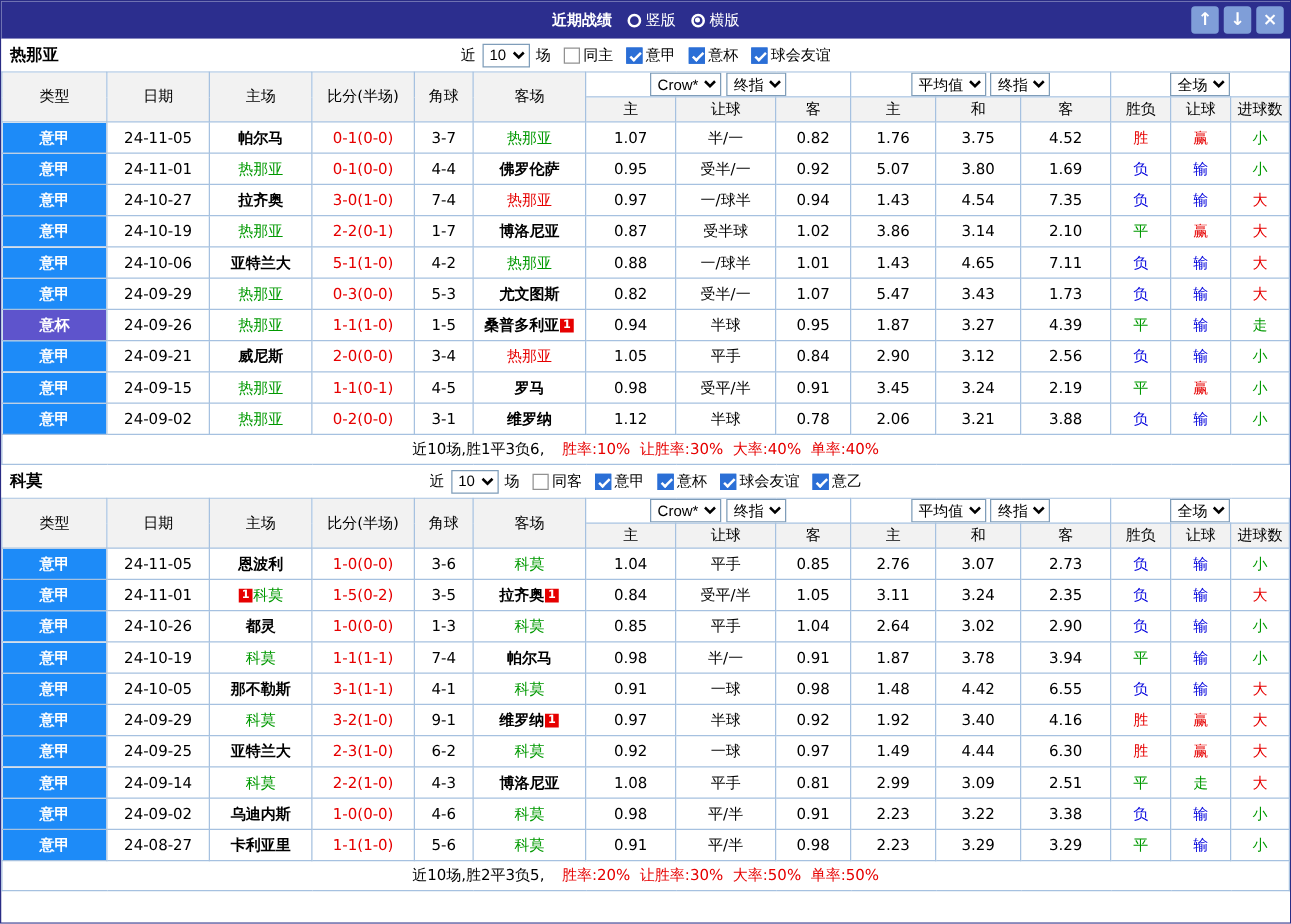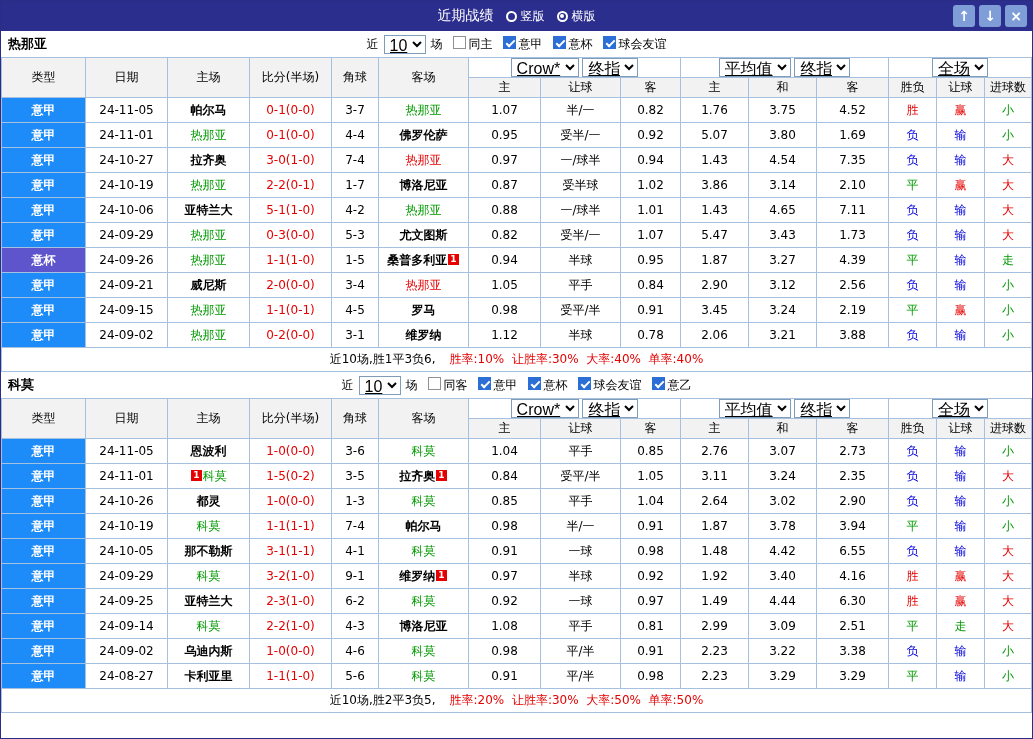--- a/index.html
+++ b/index.html
@@ -23,21 +23,21 @@
     background: #2c2e8e;
     position: relative;
     display: flex;
     align-items: center;
   }
   .tb-center {
     position: absolute; left:0; right:0;
     display:flex; justify-content:center; align-items:center; gap:12px;
     color:#fff;
   }
-  .tb-title { font-weight: normal; font-size: 14px; }
+  .tb-title { font-weight: bold; font-size: 12px; }
   .radio { display:inline-flex; align-items:center; gap:4px; font-size:12px; color:#fff; cursor:pointer;justify-content:flex-end; }
   .radio-circle {
     width:11px; height:11px; border:2px solid #fff; border-radius:50%;
     display:inline-block; position:relative; background:transparent;
   }
   .radio-circle.selected::after {
     content:""; position:absolute; left:1.5px; top:1.5px;
     width:4px; height:4px; border-radius:50%; background:#fff;
   }
   .tb-buttons { position:absolute; right:5px; display:flex; gap:4px; }
@@ -46,23 +46,23 @@
     display:flex; align-items:center; justify-content:center;
     font-weight:bold; font-size:14px; border-radius:3px; cursor:pointer;
   }
   
   .filter-row {
     height: 26px;
     display:flex; align-items:center; justify-content:center; gap:5px;
     position:relative; background:#fff;
   }
   .team-label { position:absolute; left:7px; font-weight:bold; font-size:13px; }
-  select { font-size:16px; height:19px; padding:0 1px; border:1px solid #7f9db9; background:#fff;text-decoration:underline; }
+  select { font-size:12px; height:19px; padding:0 1px; border:1px solid #7f9db9; background:#fff; }
   .chk-group { display:inline-flex; gap:10px; margin-left:5px; }
-  .chk { display:inline-flex; gap:3px; cursor:pointer; }
+  .chk { display:inline-flex; align-items:center; gap:3px; cursor:pointer; }
   .chk-box {
     width:13px; height:13px; border:1px solid #919191; background:#fff;
     display:inline-block; position:relative;
   }
   .chk-box.checked { background:#2b6fd6; border-color:#2b6fd6; }
   .chk-box.checked::after {
     content:""; position:absolute; left:2px; top:3px; width:7px; height:3px;
     border-left:2px solid #fff; border-bottom:2px solid #fff;
     transform:rotate(-45deg);
   }

